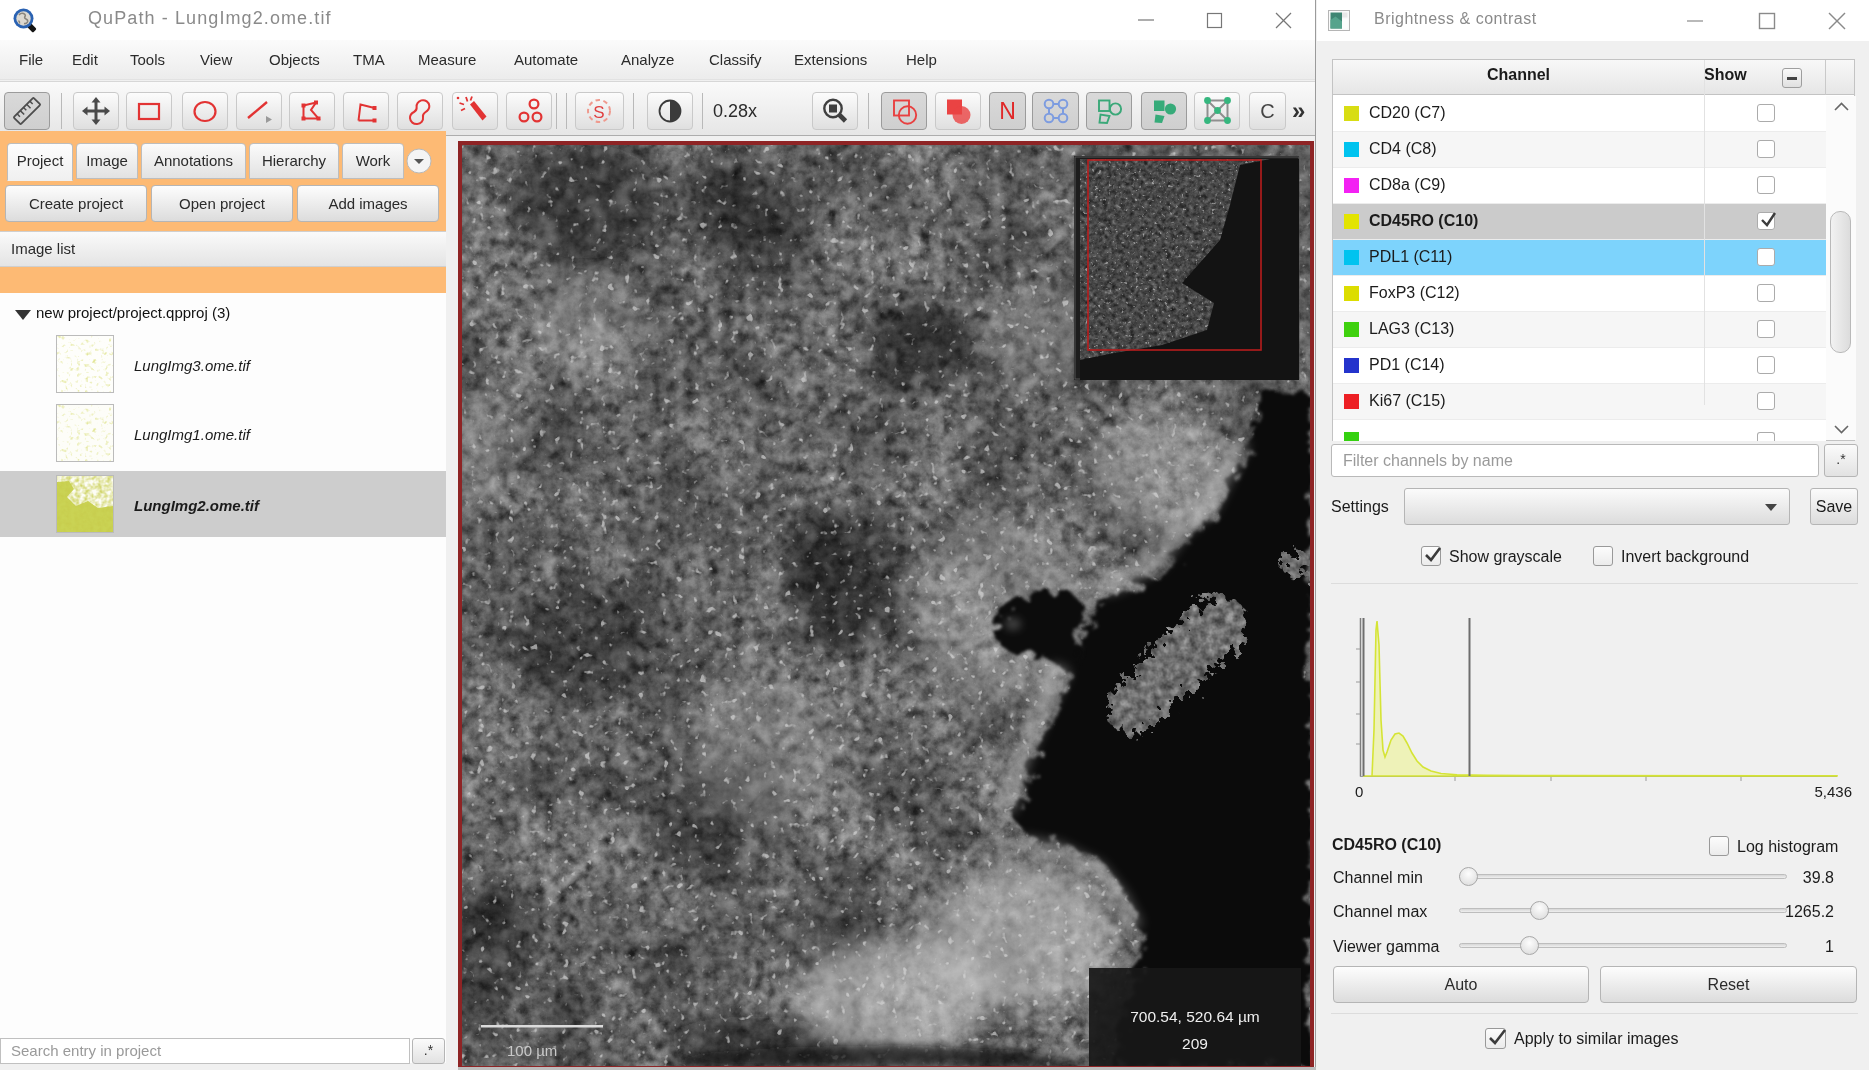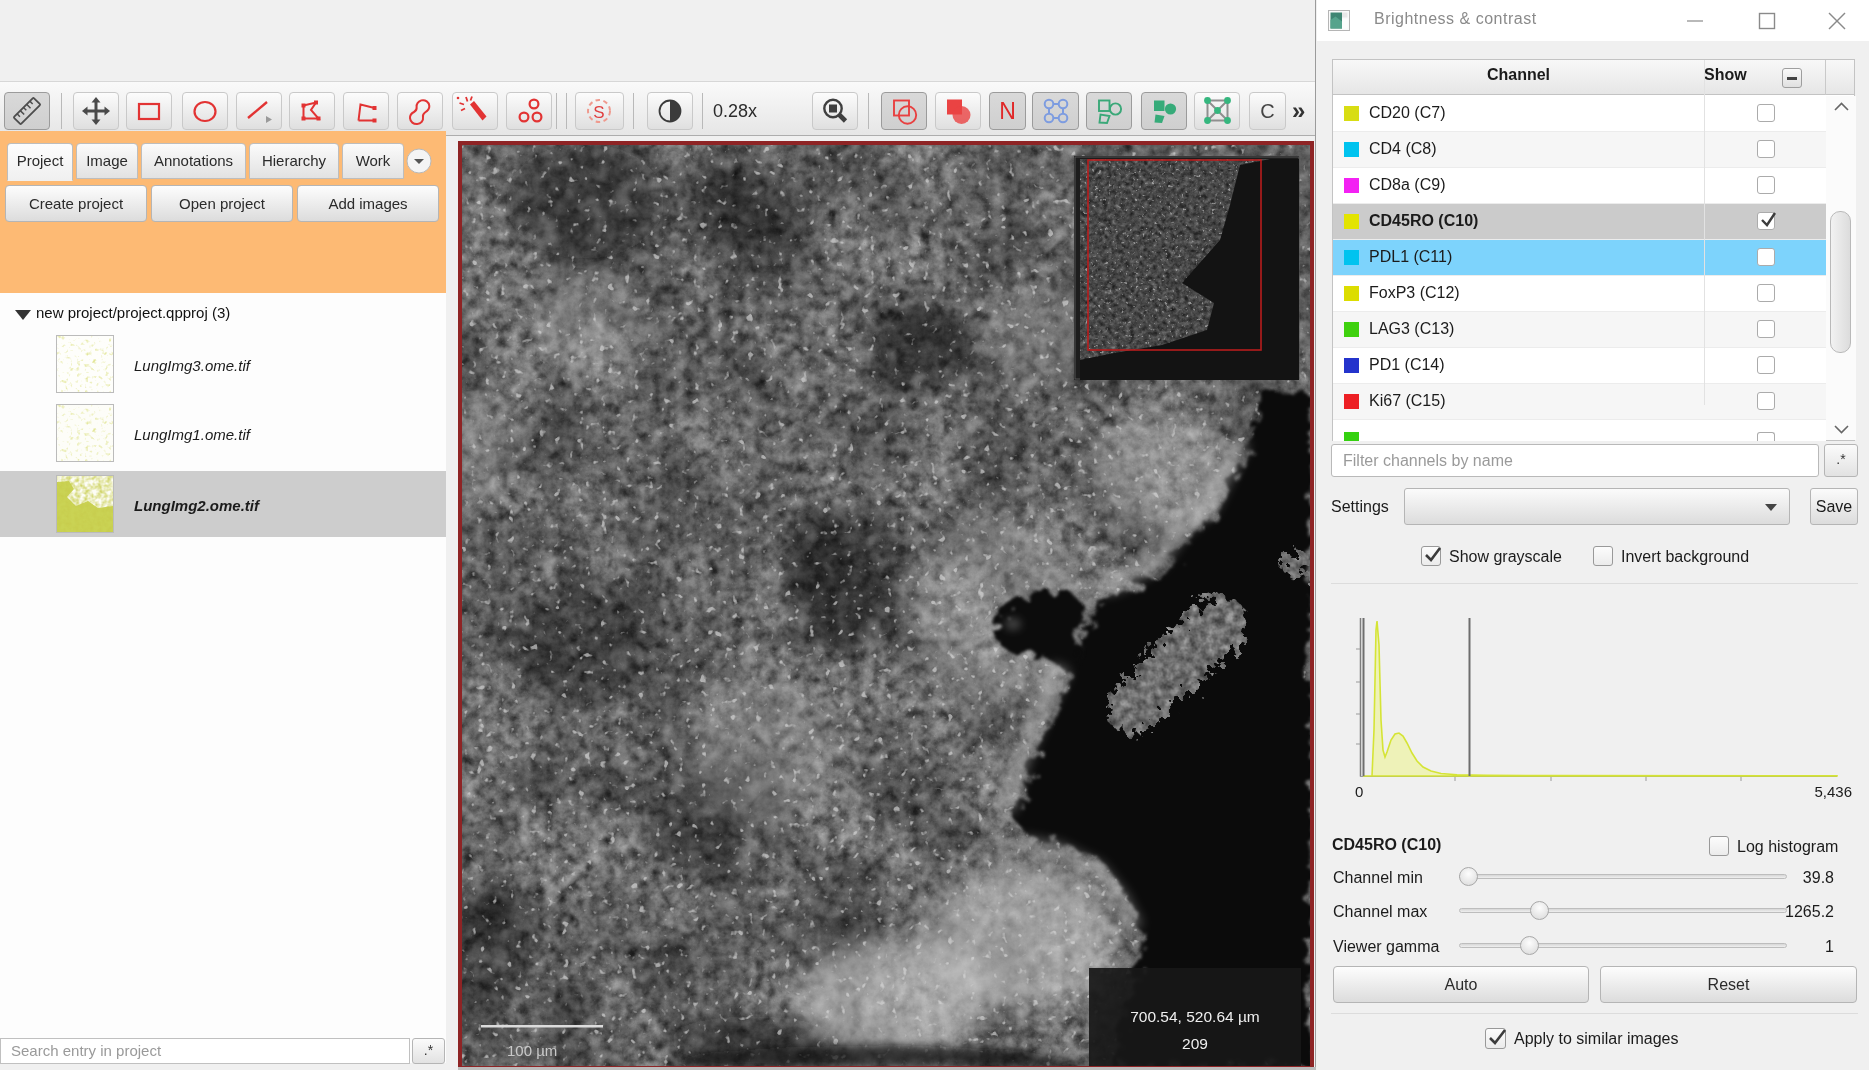--- a/index.html
+++ b/index.html
@@ -44,20 +44,50 @@
 .cbox { position:absolute; width:18px; height:18px; border:1px solid #ababab; border-radius:3px; background:#fff; }
 .sep-h { position:absolute; background:#dcdcdc; height:1px; }
 .slider-track { position:absolute; height:5px; background:linear-gradient(#d6d6d6,#efefef); border:1px solid #bdbdbd; border-radius:3px; }
 .slider-thumb { position:absolute; width:19px; height:19px; border-radius:50%; background:radial-gradient(circle at 50% 35%, #fdfdfd, #d8d8d8); border:1px solid #a8a8a8; }
 .biglabel { font-size:16px; color:#1b1b1b; }
 </style>
 </head>
 <body>
 <div id="root">
   <div id="main">
+    <div id="titlebar">
+      <svg class="abs" style="left:12px;top:7px" width="28" height="28" viewBox="0 0 28 28">
+        <rect x="15" y="15" width="11" height="5.5" rx="1.5" transform="rotate(45 17 17)" fill="#141414"></rect>
+        <circle cx="11.5" cy="11.5" r="10" fill="#2a62b2"></circle>
+        <circle cx="11.5" cy="11.5" r="7.2" fill="#dcd8d0"></circle>
+        <path d="M7 8 q2 -2.5 4.5 -1.5 q2.5 1 1.5 3 q-1 1.8 1 2.5 q2.2 0.8 1.5 3 q-0.8 2 -3.5 1.5" stroke="#8a857c" stroke-width="1.6" fill="none"></path>
+        <path d="M6.5 13.5 q1.5 1.5 1 3" stroke="#8a857c" stroke-width="1.4" fill="none"></path>
+      </svg>
+      <div id="titletext">QuPath - LungImg2.ome.tif</div>
+      <svg class="abs" style="left:1128px;top:0" width="188" height="40" viewBox="0 0 188 40">
+        <line x1="10" y1="20" x2="26" y2="20" stroke="#777" stroke-width="1.2"></line>
+        <rect x="79.5" y="13.5" width="14" height="14" fill="none" stroke="#777" stroke-width="1.2"></rect>
+        <line x1="148" y1="13" x2="163" y2="28" stroke="#777" stroke-width="1.2"></line>
+        <line x1="163" y1="13" x2="148" y2="28" stroke="#777" stroke-width="1.2"></line>
+      </svg>
+    </div>
+    <div id="menubar">
+      <div class="menu" style="left:19px">File</div>
+      <div class="menu" style="left:72px">Edit</div>
+      <div class="menu" style="left:130px">Tools</div>
+      <div class="menu" style="left:200px">View</div>
+      <div class="menu" style="left:269px">Objects</div>
+      <div class="menu" style="left:353px">TMA</div>
+      <div class="menu" style="left:418px">Measure</div>
+      <div class="menu" style="left:514px">Automate</div>
+      <div class="menu" style="left:621px">Analyze</div>
+      <div class="menu" style="left:709px">Classify</div>
+      <div class="menu" style="left:794px">Extensions</div>
+      <div class="menu" style="left:906px">Help</div>
+    </div>
     <div id="toolbar">
       <div class="tbtn pressed" style="left:4px">
         <svg width="44" height="36" viewBox="0 0 44 36">
             <g transform="rotate(-45 22 18)">
               <rect x="8" y="13" width="28" height="10" rx="1" fill="none" stroke="#4d4d4d" stroke-width="1.8"></rect>
               <line x1="13" y1="13" x2="13" y2="17" stroke="#4d4d4d" stroke-width="1.5"></line>
               <line x1="17.5" y1="13" x2="17.5" y2="18.5" stroke="#4d4d4d" stroke-width="1.5"></line>
               <line x1="22" y1="13" x2="22" y2="17" stroke="#4d4d4d" stroke-width="1.5"></line>
               <line x1="26.5" y1="13" x2="26.5" y2="18.5" stroke="#4d4d4d" stroke-width="1.5"></line>
               <line x1="31" y1="13" x2="31" y2="17" stroke="#4d4d4d" stroke-width="1.5"></line>
@@ -241,20 +271,21 @@
       <div class="tab" style="left:141px;width:105px">Annotations</div>
       <div class="tab" style="left:249px;width:90px">Hierarchy</div>
       <div class="tab" style="left:342px;width:62px">Work</div>
       <svg class="abs" style="left:404px;top:17px" width="32" height="30" viewBox="0 0 32 30">
         <circle cx="15" cy="13" r="12" fill="#f4f4f4" stroke="#b9b9b9"></circle>
         <path d="M10 11 l5 5 5 -5 z" fill="#555"></path>
       </svg>
       <div class="pbtn" style="left:5px;top:54px;width:142px;height:37px;line-height:35px">Create project</div>
       <div class="pbtn" style="left:151px;top:54px;width:142px;height:37px;line-height:35px">Open project</div>
       <div class="pbtn" style="left:297px;top:54px;width:142px;height:37px;line-height:35px">Add images</div>
+      <div id="imagelistbar">Image list</div>
       <div id="imagelist">
         <svg class="abs" style="left:0;top:0" width="0" height="0">
             <defs>
           <filter id="fthumb1" x="0" y="0" width="100%" height="100%" color-interpolation-filters="sRGB">
             <feTurbulence type="fractalNoise" baseFrequency="0.25" numOctaves="2" seed="8"></feTurbulence>
             <feColorMatrix type="matrix" values="0 0 0 0 0.84  0 0 0 0 0.86  0 0 0 0 0.42  3 0 0 0 -1.7"></feColorMatrix>
           </filter>
           <filter id="fthumb3" x="0" y="0" width="100%" height="100%" color-interpolation-filters="sRGB">
             <feTurbulence type="fractalNoise" baseFrequency="0.22" numOctaves="2" seed="19"></feTurbulence>
             <feColorMatrix type="matrix" values="0 0 0 0 0.78  0 0 0 0 0.80  0 0 0 0 0.30  2.2 0 0 0 -0.7"></feColorMatrix>

